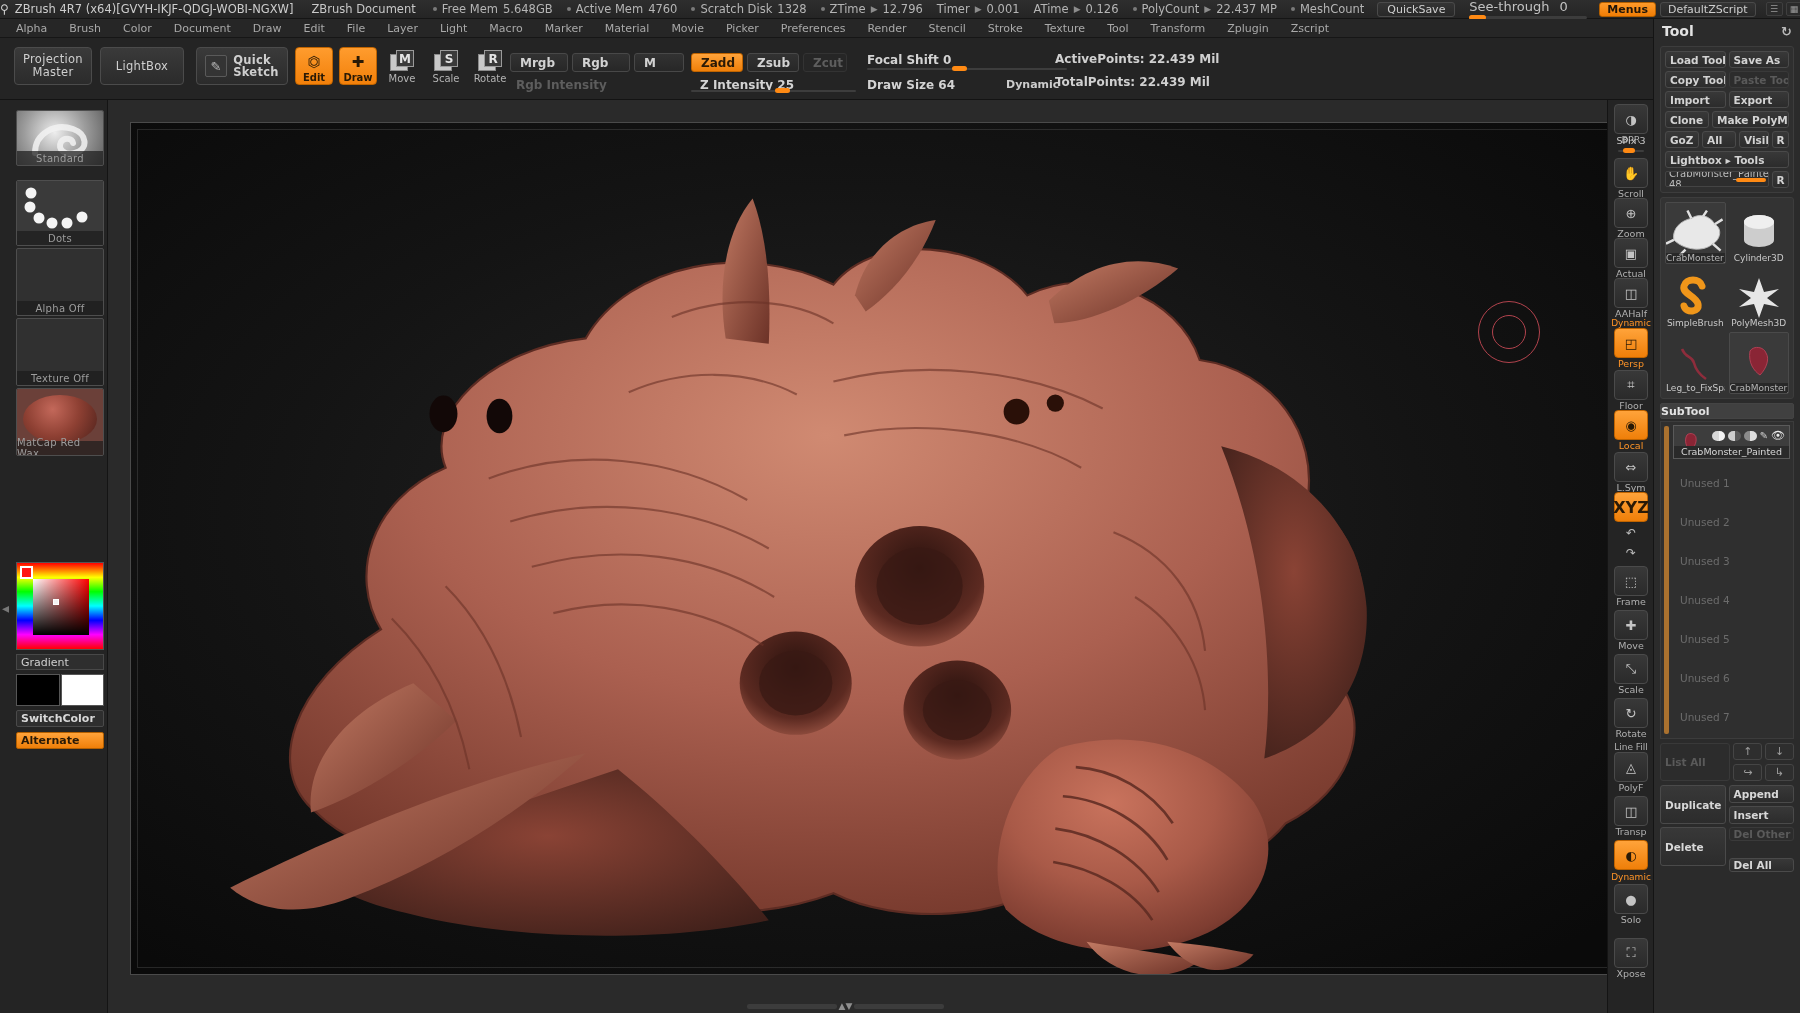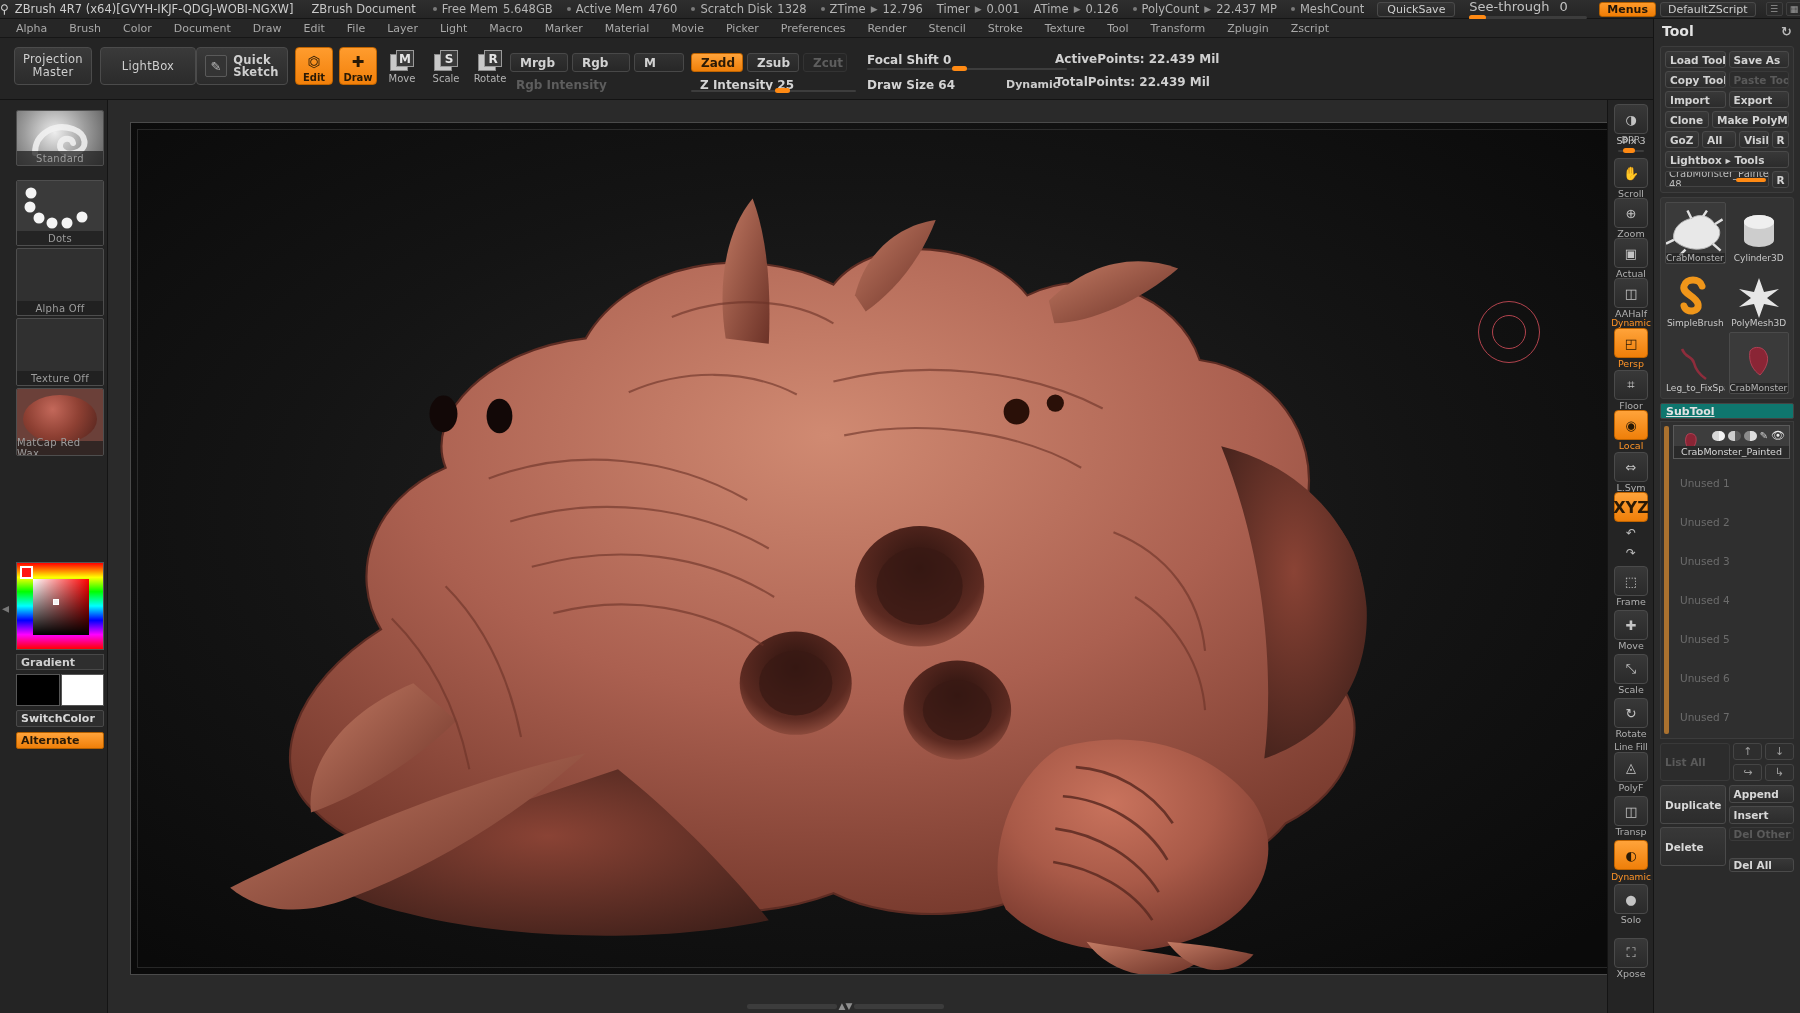--- a/index.html
+++ b/index.html
@@ -66,21 +66,21 @@
     position:absolute;left:0;top:38px;width:1800px;height:62px;
     background:#242424;border-bottom:1px solid #131313;
   }
   .panel-btn{
     position:absolute; border:1px solid #4b4b4b;border-radius:4px;
     background:linear-gradient(#3a3a3a,#2b2b2b); color:#cfcfcf;
     display:flex;align-items:center;justify-content:center;text-align:center;
     font-size:11.5px; letter-spacing:.3px;
   }
   .proj-master{ left:14px;top:9px;width:78px;height:38px; line-height:13px; padding:0 4px;}
-  .lightbox{ left:100px;top:9px;width:96px;height:38px;}
+  .lightbox{ left:100px;top:9px;width:84px;height:38px;}
   .quick-sketch{ left:196px;top:9px;width:92px;height:38px; gap:6px; font-weight:bold;}
   .qs-ico{ width:22px;height:22px;border:1px solid #5a5a5a;background:#343434;border-radius:2px;
            display:flex;align-items:center;justify-content:center;color:#b9b9b9;font-size:13px;}
   .qs-txt{ text-align:left;line-height:12px;font-size:11.5px;}
 
   .big-ico{
     position:absolute;width:38px;height:38px;top:9px;border-radius:4px;border:1px solid #4b4b4b;
     background:linear-gradient(#3a3a3a,#2b2b2b);
     display:flex;flex-direction:column;align-items:center;justify-content:flex-start;padding-top:3px;
   }
@@ -125,21 +125,21 @@
   .sw-body{ width:100%;height:100%; }
 
   .colorpick{ position:absolute;left:16px;top:462px;width:88px;height:88px;border:1px solid #555; }
   .cp-hue{ position:absolute;inset:0;
     background:linear-gradient(to bottom,#ff0000,#ffff00,#00ff00,#00ffff,#0000ff,#ff00ff,#ff0000);}
   .cp-sv{ position:absolute;left:16px;top:16px;width:56px;height:56px;
     background:linear-gradient(to bottom, rgba(0,0,0,0), #000), linear-gradient(to right,#fff,#ff0000);}
   .cp-mark{ position:absolute;left:3px;top:3px;width:13px;height:13px;border:2px solid #fff;background:#ff1414;}
   .cp-mark2{ position:absolute;left:20px;top:20px;width:6px;height:6px;border:1px solid #fff;background:#f2f2f2;}
   .gradient-lbl{ position:absolute;left:16px;top:554px;width:88px;height:16px;background:#2e2e2e;border:1px solid #484848;
-    color:#cfcfcf;font-size:11px;font-weight:bold;display:flex;align-items:center;padding-left:4px;}
+    color:#cfcfcf;font-size:11px;font-weight:normal;display:flex;align-items:center;padding-left:4px;}
   .c-black{ position:absolute;left:16px;top:574px;width:44px;height:32px;background:#000;border:1px solid #565656;}
   .c-white{ position:absolute;left:61px;top:574px;width:43px;height:32px;background:#fff;border:1px solid #565656;}
   .switchcolor{ position:absolute;left:16px;top:610px;width:88px;height:17px;background:#2e2e2e;border:1px solid #4a4a4a;
     border-radius:2px;color:#d8d8d8;font-size:11px;font-weight:bold;display:flex;align-items:center;padding-left:4px;}
   .alternate{ position:absolute;left:16px;top:632px;width:88px;height:17px;
     background:linear-gradient(#ffa33a,#ef7f09);border:1px solid #b35f00;border-radius:2px;
     color:#2a1a06;font-size:11px;font-weight:bold;display:flex;align-items:center;padding-left:4px;}
   .left-arrow{ position:absolute;left:2px;top:500px;color:#777;font-size:14px;}
 
   
@@ -200,22 +200,22 @@
 
   .thumbs{ margin:4px 6px;border:1px solid #3d3d3d;border-radius:3px;background:#333;padding:4px;
     display:grid;grid-template-columns:1fr 1fr;gap:3px;}
   .thumb{ height:62px;position:relative;background:#3a3a3a;border:1px solid #4a4a4a;border-radius:2px;
     display:flex;align-items:center;justify-content:center;overflow:hidden;}
   .thumb.plain{ background:transparent;border-color:transparent;}
   .thumb .cap2{ position:absolute;left:0;bottom:0;width:100%;text-align:center;font-size:9px;color:#b5b5b5;
      background:rgba(25,25,25,.55);}
   .thumb .cap3{ position:absolute;left:0;bottom:0;width:100%;text-align:center;font-size:9px;color:#c9c9c9;}
 
-  .sub-hdr{ margin:4px 6px 0 6px;height:16px;background:#0f766e;border:1px solid #444;border-radius:2px;
-    color:#e2e2e2;font-size:11px;font-weight:bold;display:flex;align-items:center;padding-left:5px;text-decoration:underline;}
+  .sub-hdr{ margin:4px 6px 0 6px;height:16px;background:#404040;border:1px solid #444;border-radius:2px;
+    color:#e2e2e2;font-size:11px;font-weight:bold;display:flex;align-items:center;}
   .sublist{ margin:2px 6px;border:1px solid #3c3c3c;background:#2f2f2f;height:318px;position:relative;padding:3px 3px 3px 12px;}
   .sub-rail{ position:absolute;left:3px;top:4px;bottom:4px;width:5px;background:#a9712f;border-radius:2px;}
   .subitem{ height:30px;border:1px solid transparent;margin-bottom:9px;display:flex;align-items:center;
     color:#6b6b6b;font-size:10.5px;padding-left:6px;}
   .subitem.sel{ background:#3d3d3d;border:1px solid #5a5a5a;position:relative;height:34px;color:#dcdcdc;}
   .sub-thumb{ width:22px;height:24px;margin-right:4px;display:flex;align-items:center;justify-content:center;}
   .sub-name{ position:absolute;left:0;bottom:0;width:100%;text-align:center;font-size:9.5px;color:#d8d8d8;
     background:#2a2a2a;height:12px;line-height:12px;}
   .eyes{ position:absolute;right:4px;top:3px;display:flex;gap:3px;align-items:center;}
   .eye{ width:13px;height:10px;border-radius:50%/60%;}

